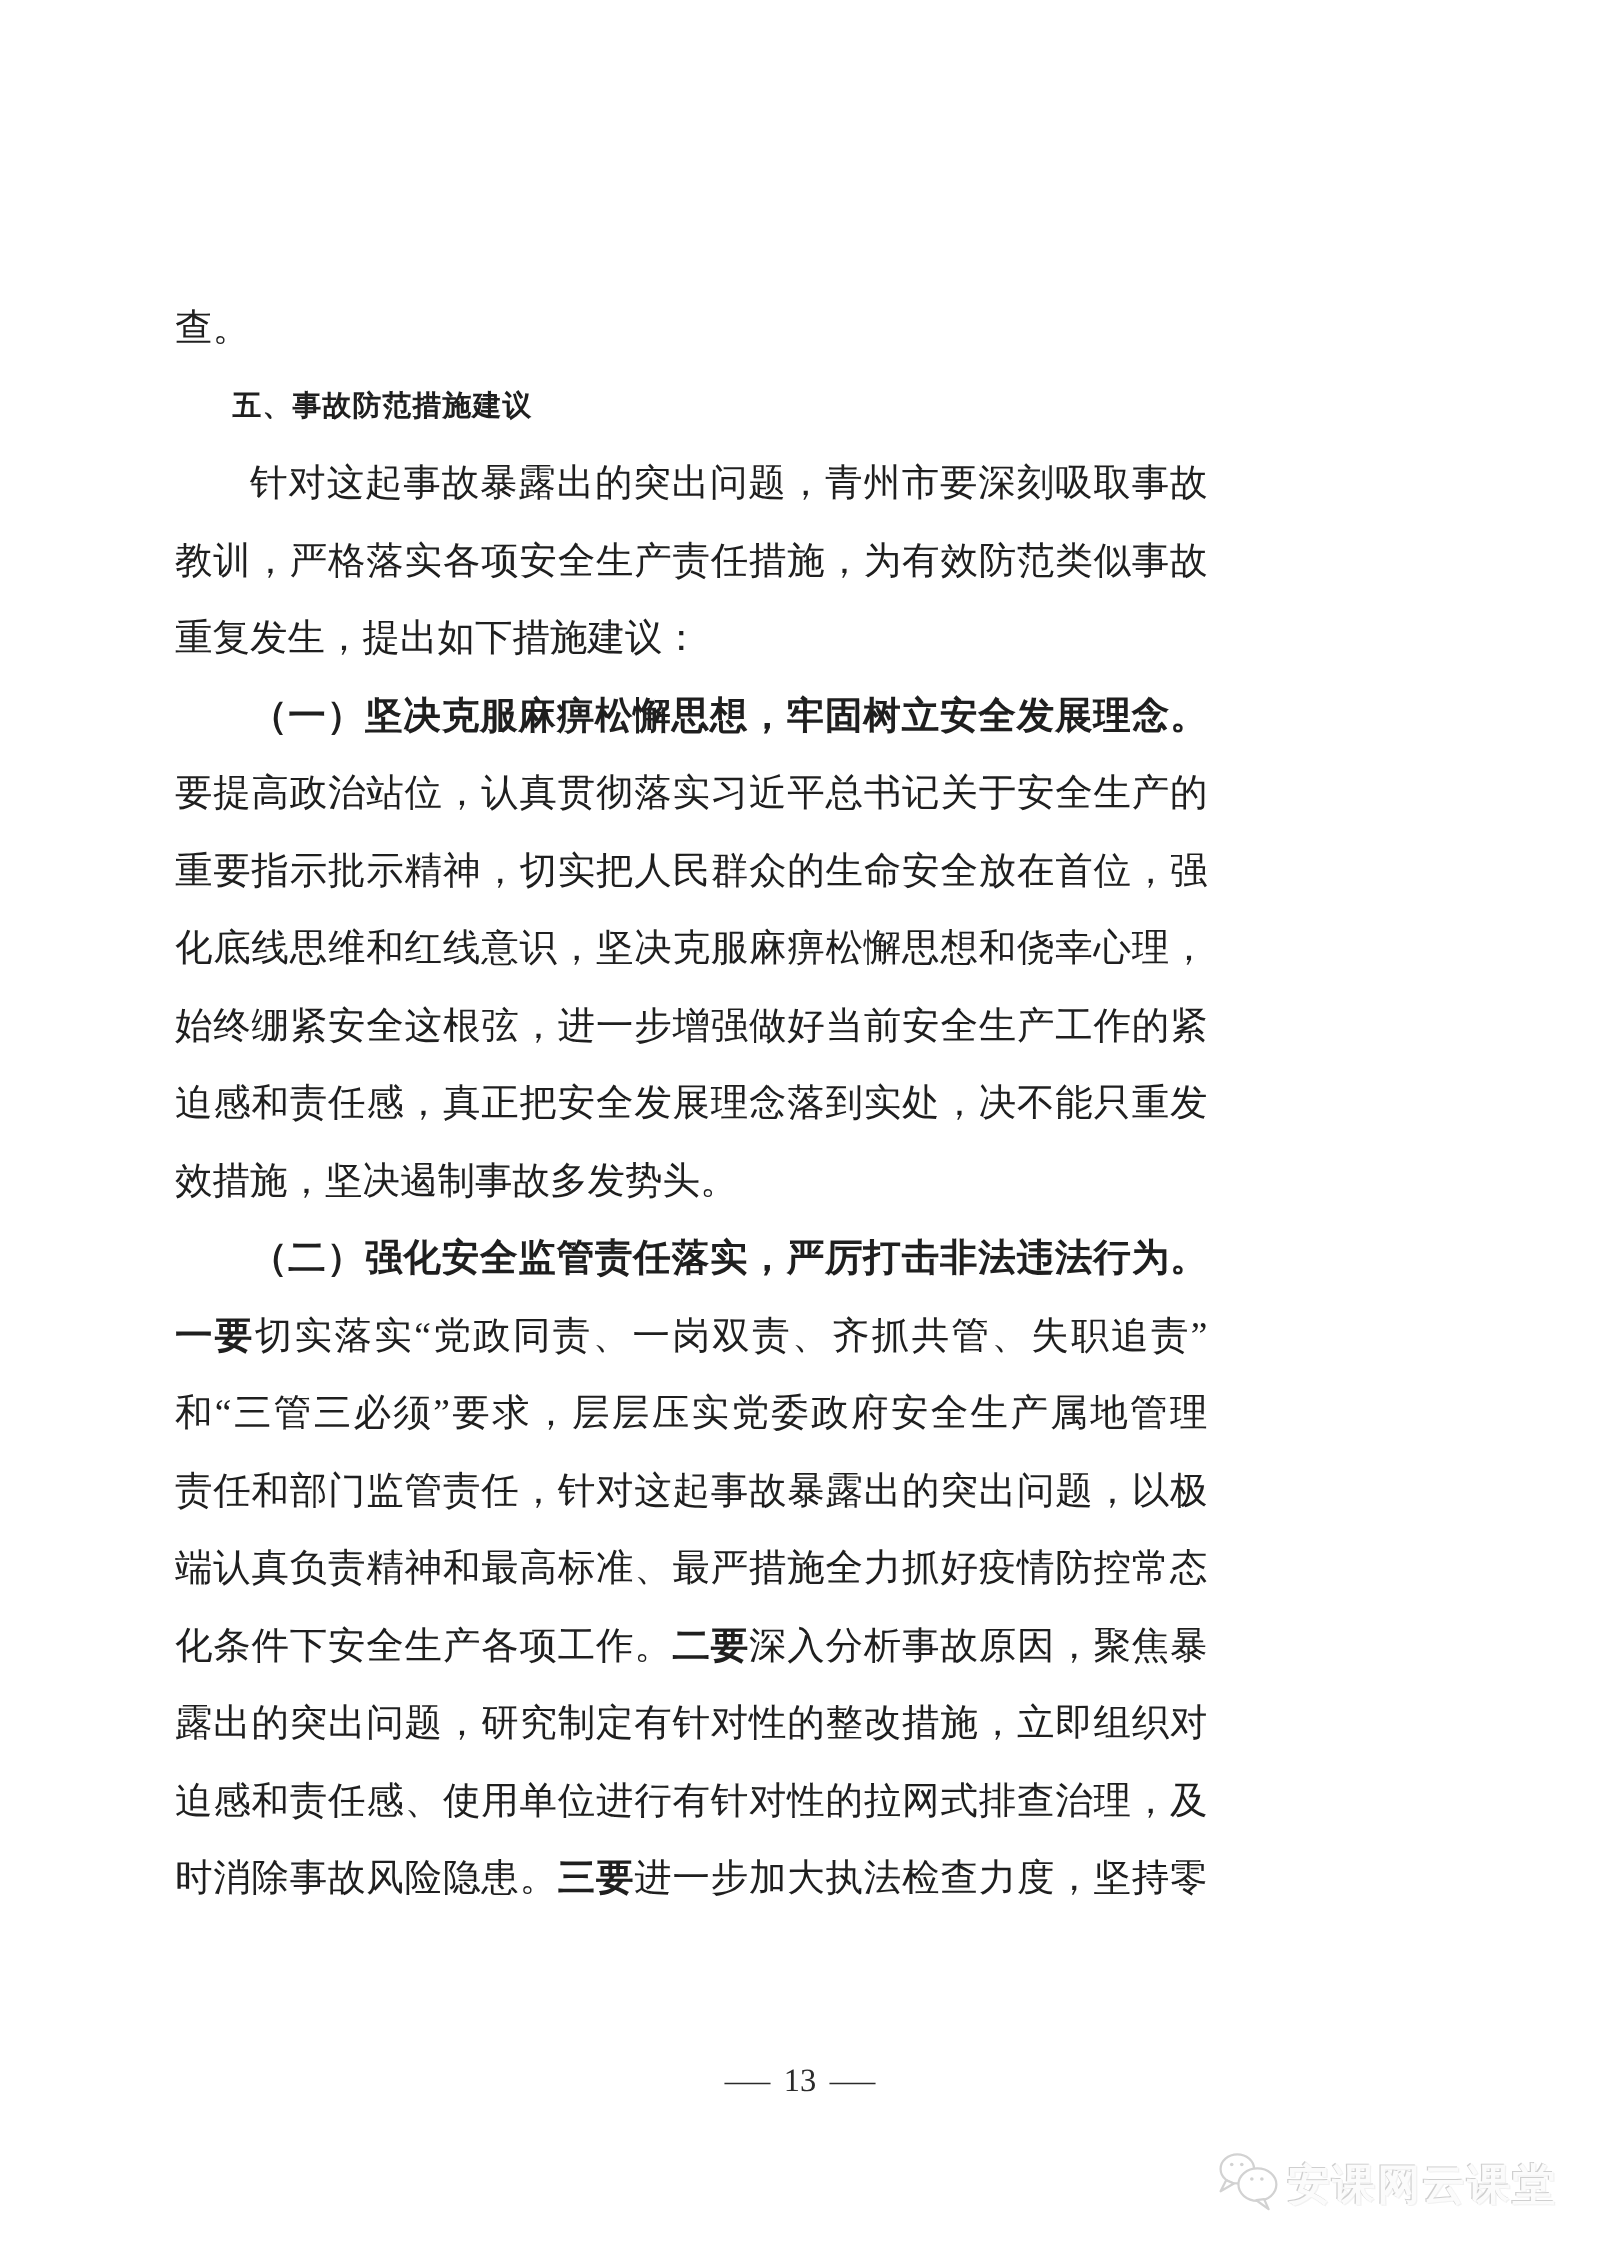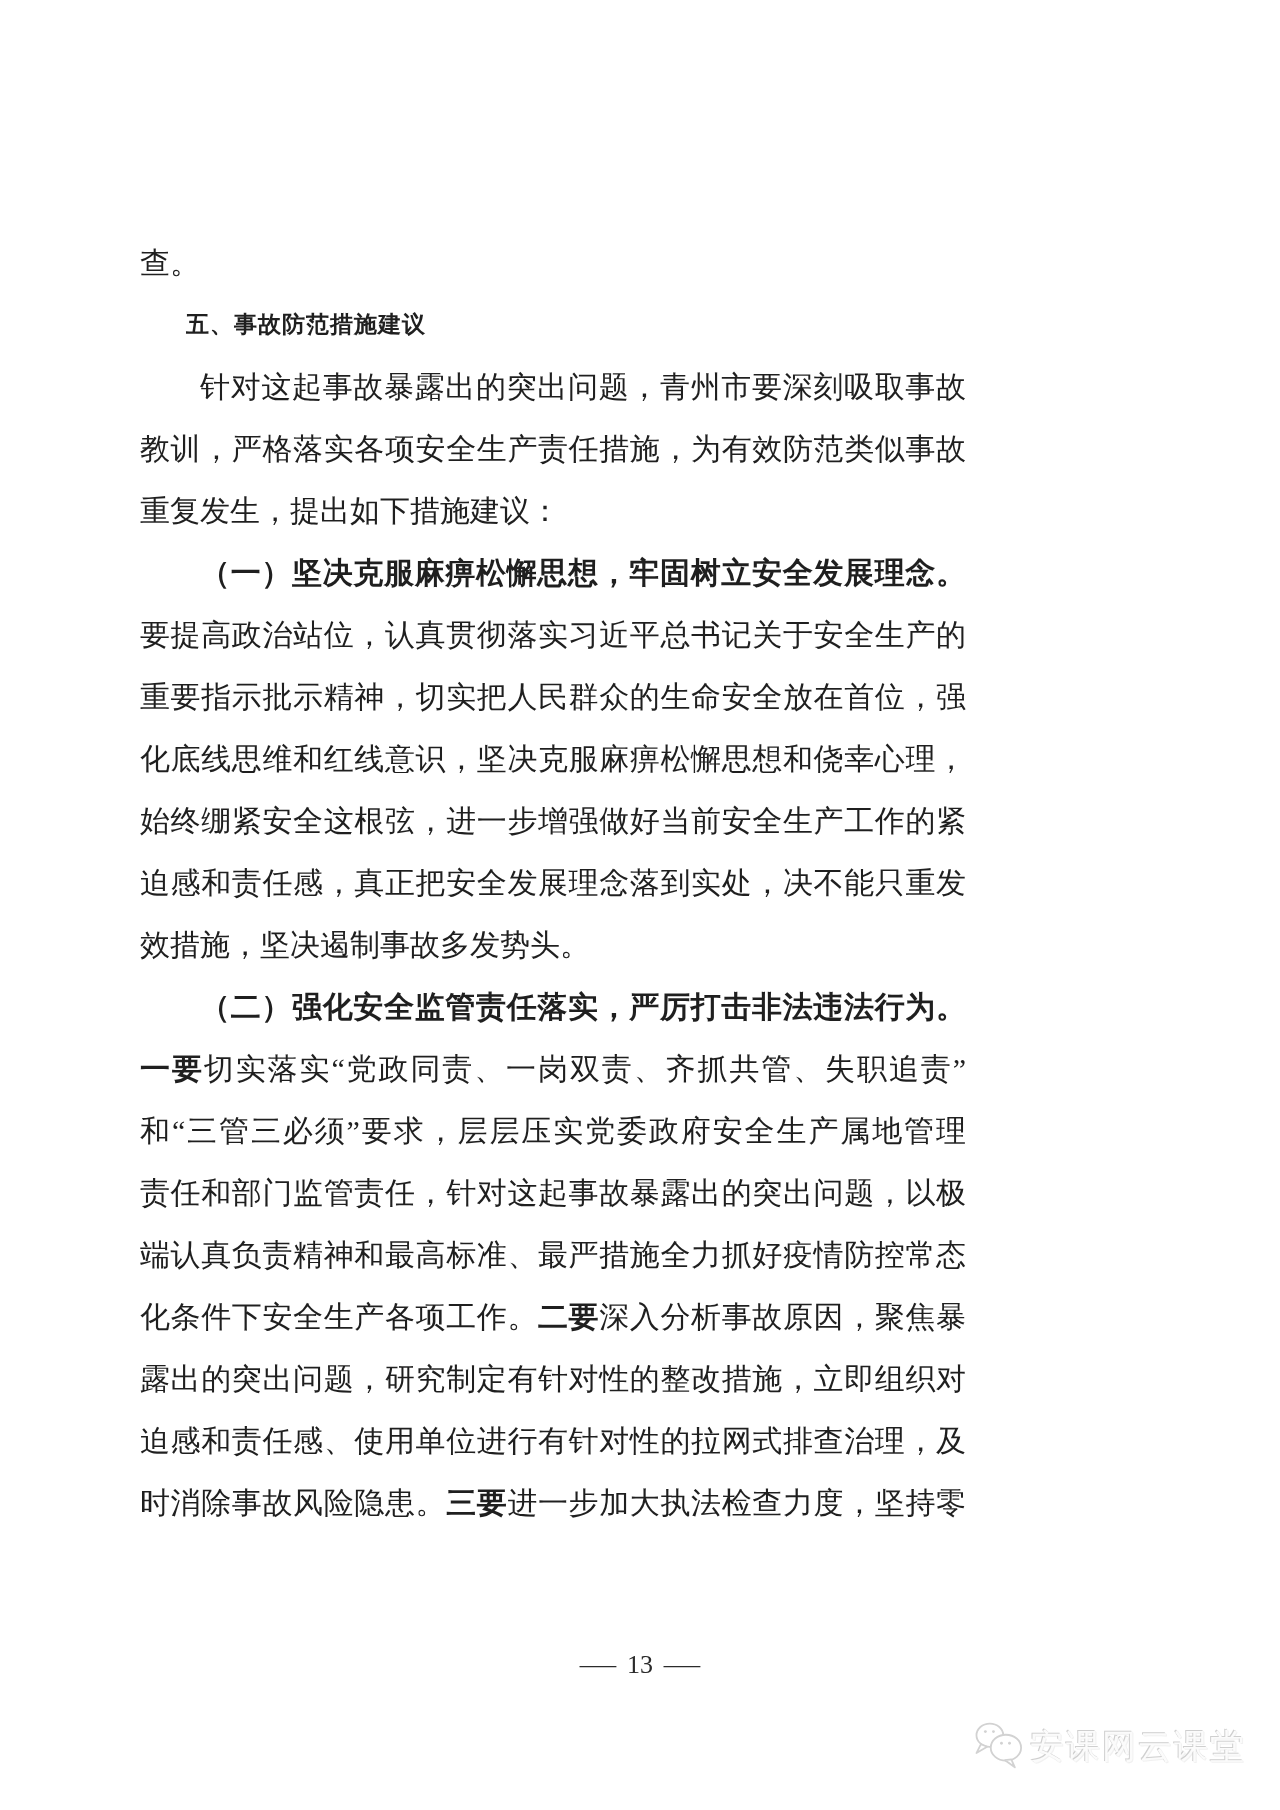--- a/index.html
+++ b/index.html
@@ -45,21 +45,21 @@
     position: absolute;
     right: 34px;
     top: 1720px;
     display: flex;
     align-items: center;
     gap: 4px;
   }
   .watermark-text {
     font-family: "Liberation Sans", "DejaVu Sans", sans-serif;
     font-size: 34px;
-    font-weight: 400;
+    font-weight: 700;
     color: #fbfbfb;
     text-shadow: -1px -1px 0 #cfcfcf, 1px 1px 0 #f1f1f1, 0 0 1px #dedede;
     letter-spacing: 2px;
     white-space: nowrap;
   }
 </style>
 </head>
 <body>
 
 <div class="page">

